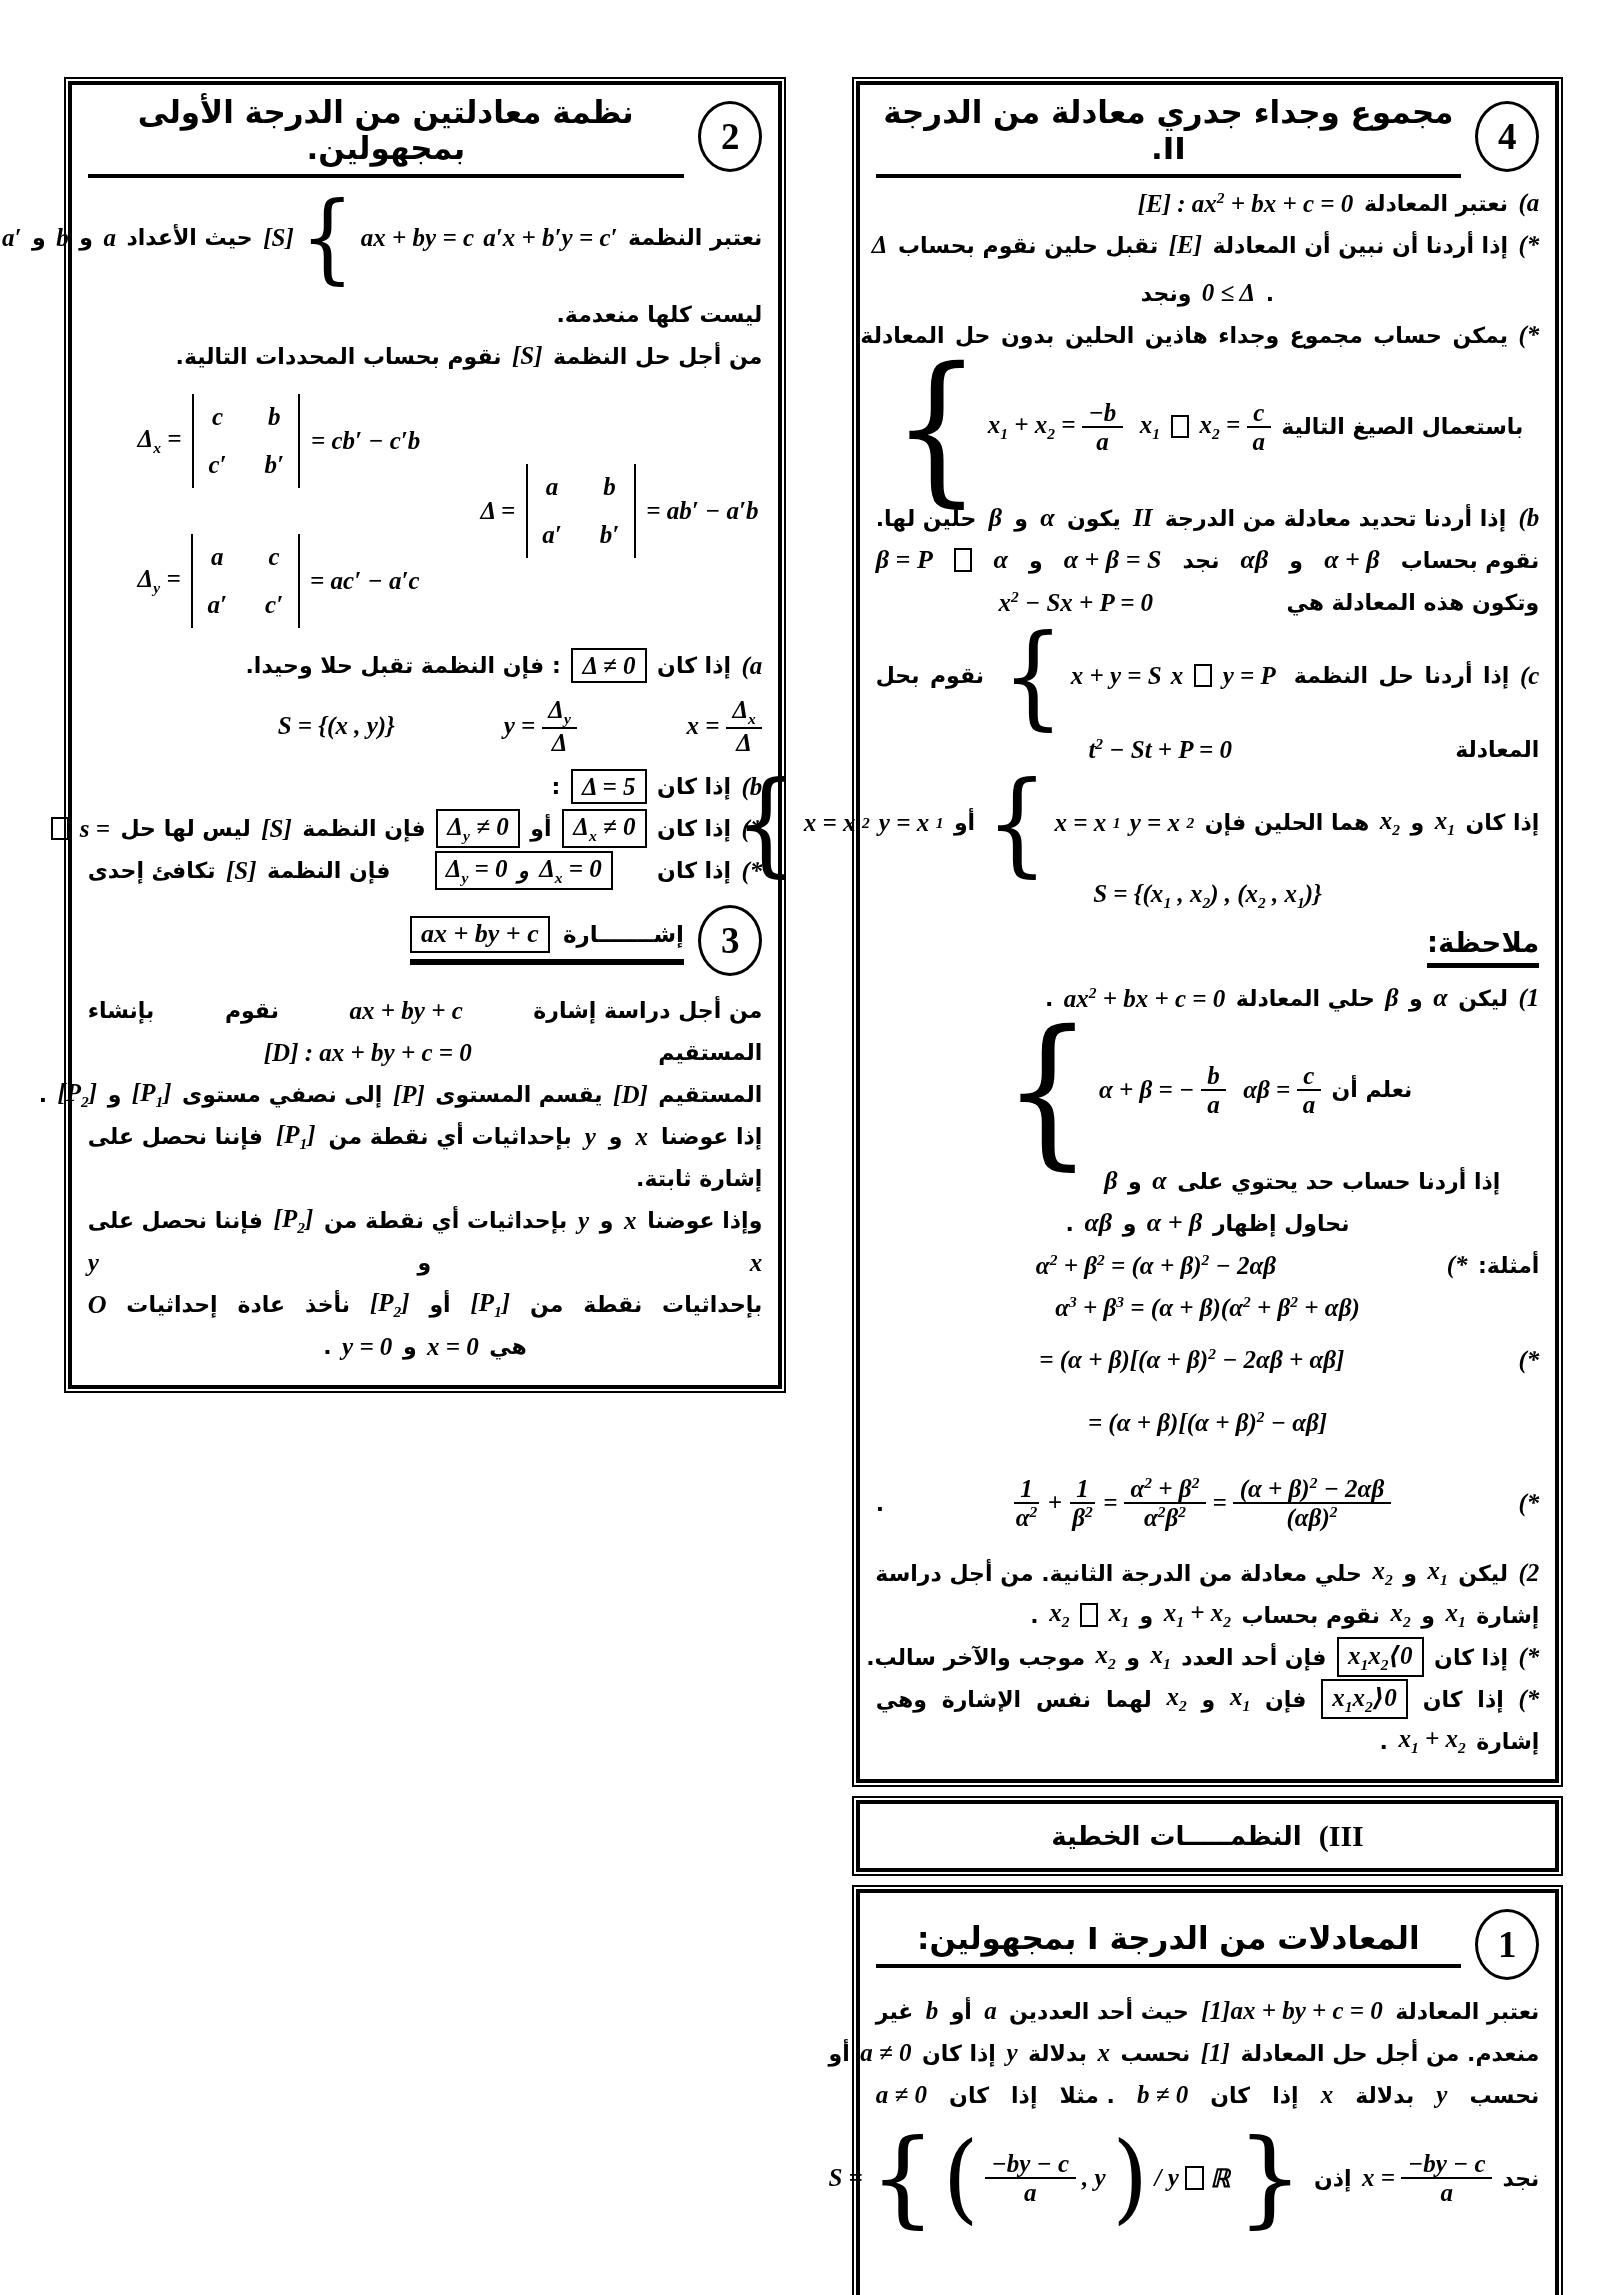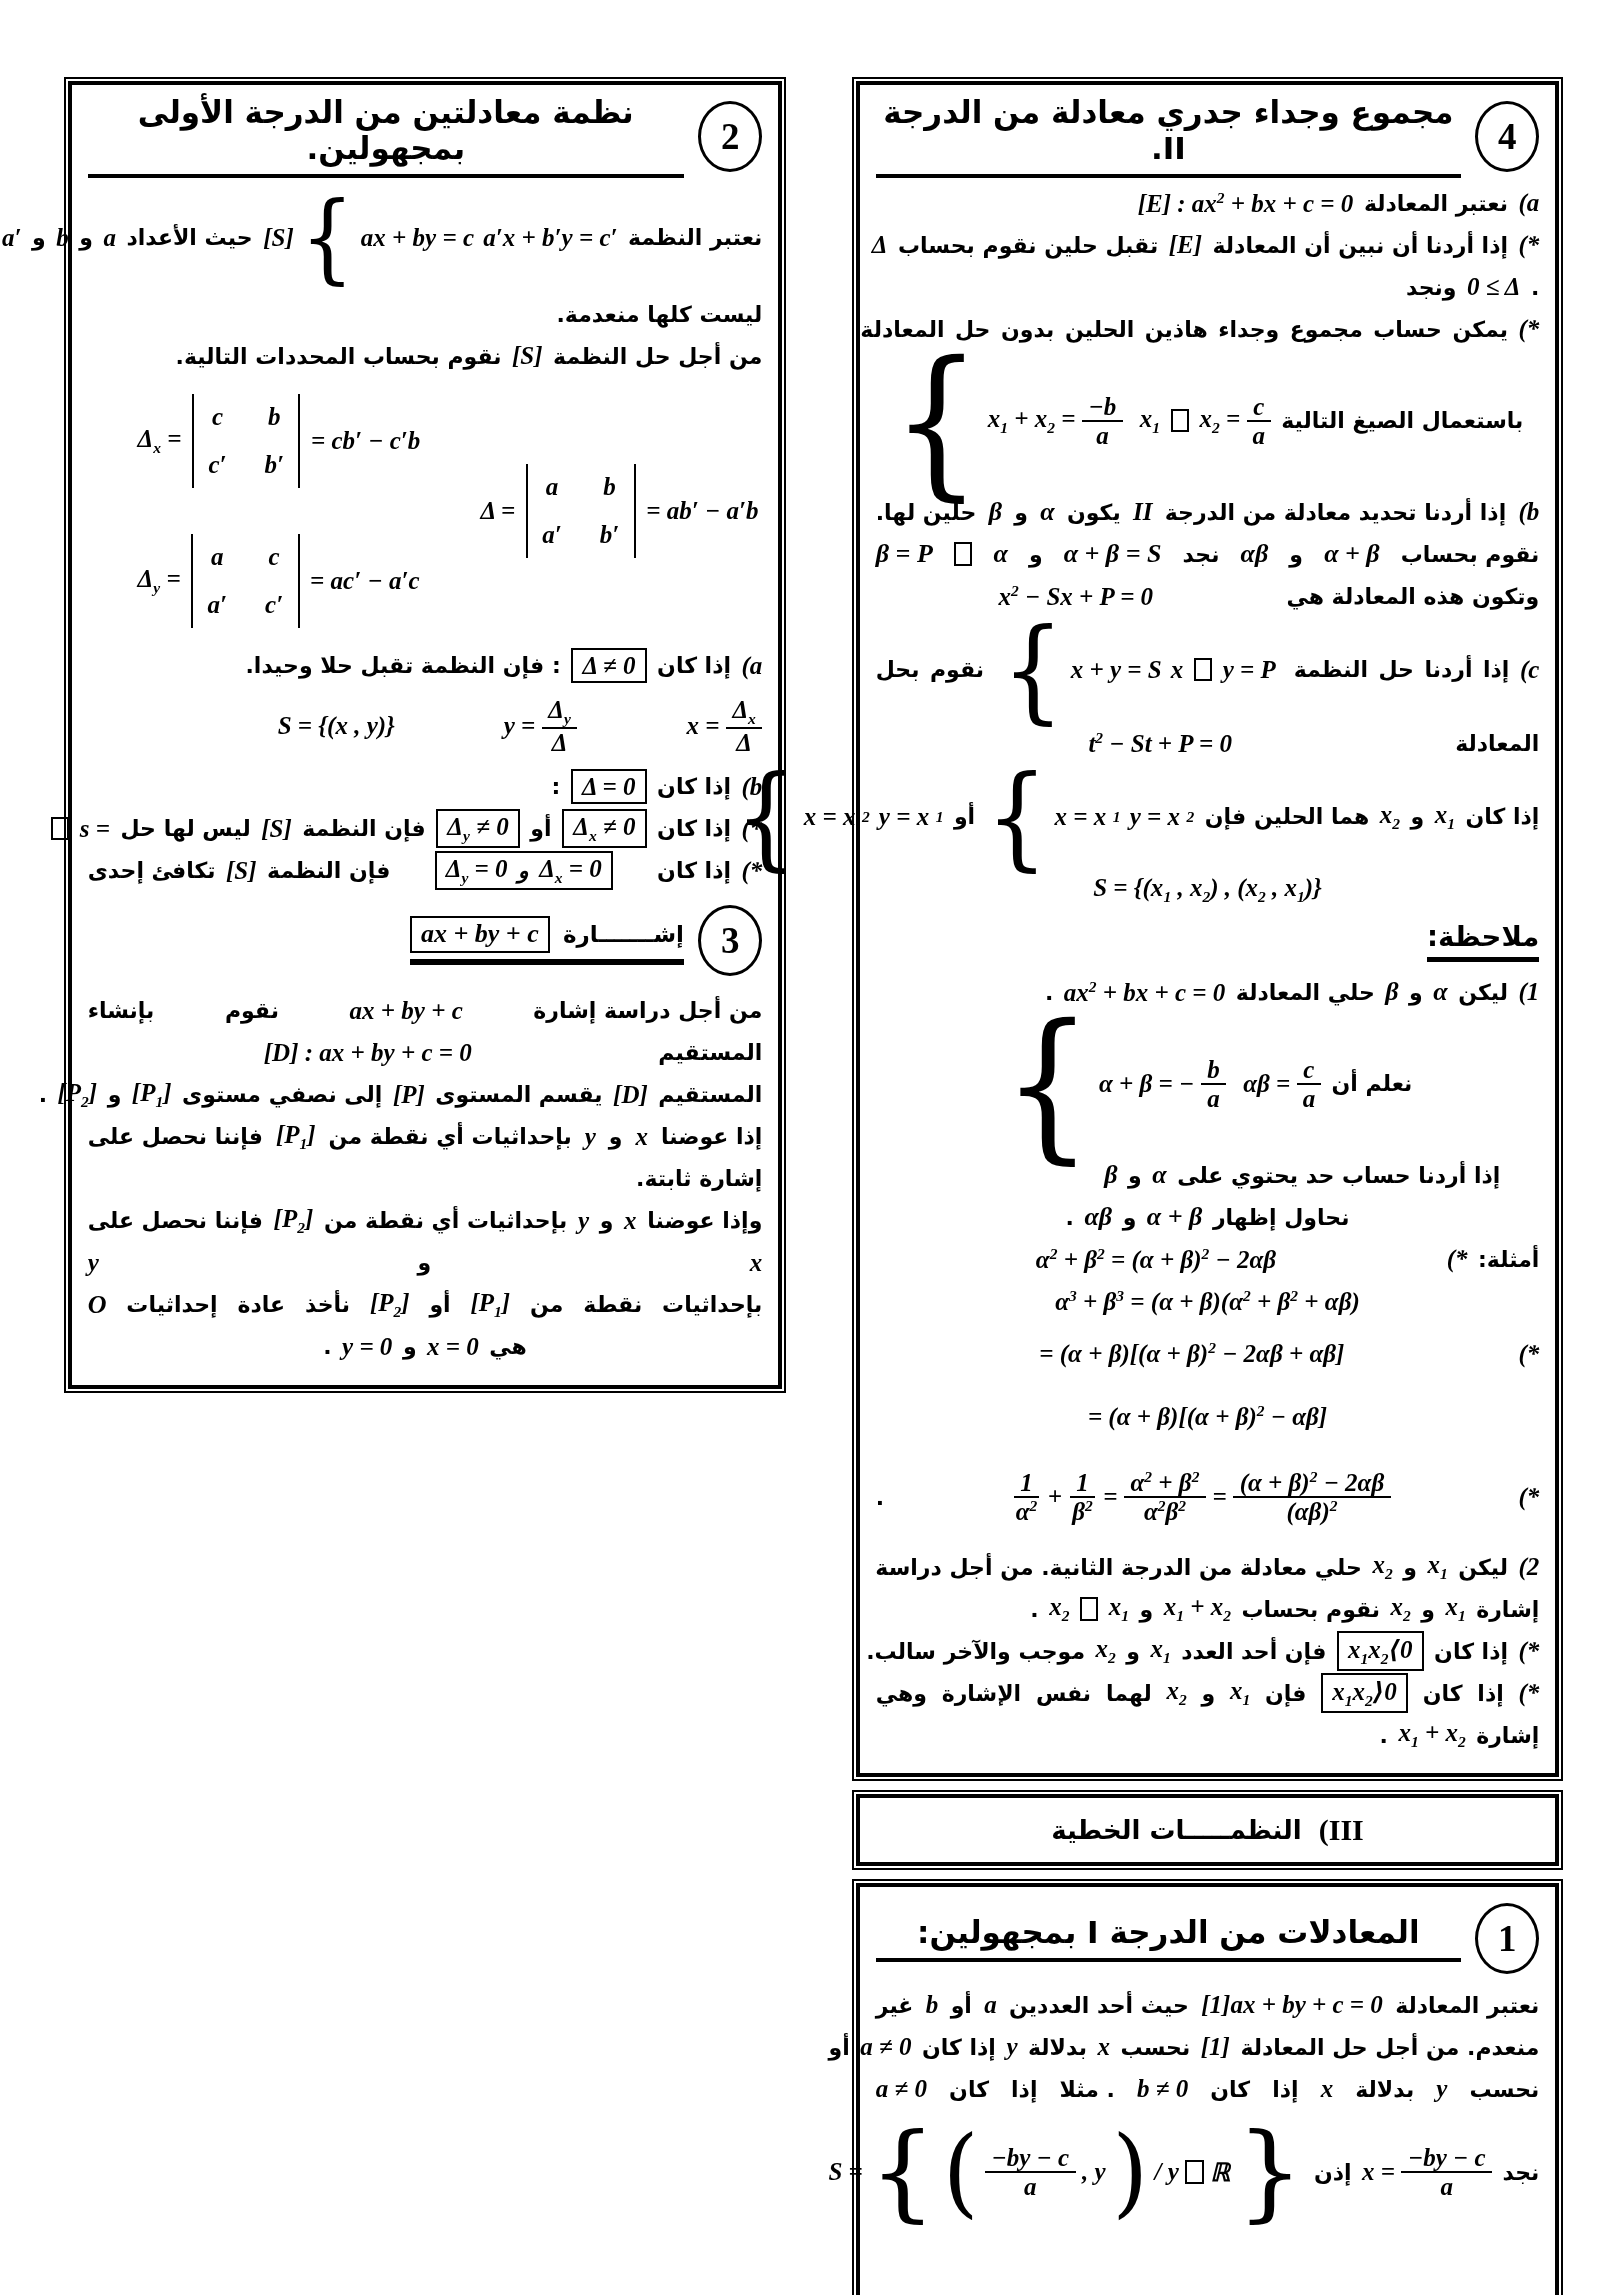--- a/index.html
+++ b/index.html
@@ -10,21 +10,21 @@
         padding:5.2px 15.7px 17px;box-sizing:border-box;}
   .left-col{position:absolute;left:68px;top:81px;width:714px;min-height:1122px;}
   .right-col{position:absolute;left:856px;top:81px;width:703px;display:flex;flex-direction:column;gap:17px;}
   .rbox1{min-height:1613px;}
   .rbox2{padding:3.9px 15.7px;}
   .rbox3{min-height:288px;}
   
   .line{display:flex;direction:rtl;align-items:center;gap:10.5px;min-height:42px;white-space:nowrap;}
   .spread{justify-content:space-between;}
   .center{justify-content:center;}
-  .lleft{direction:ltr;justify-content:flex-end;}
+  .lleft{direction:ltr;justify-content:center;margin-top:6px;}
   .runs{display:inline-flex;direction:rtl;align-items:center;gap:10.5px;white-space:nowrap;}
   
   .run-ar{font-family:"DejaVu Sans",sans-serif;font-weight:bold;font-size:22px;}
   .run-m,.run-mb,.run-ltr,.mrow,.formula-center,.run-box{
       font-family:"Liberation Serif","DejaVu Serif",serif;font-style:italic;font-weight:bold;
       font-size:25px;direction:ltr;unicode-bidi:isolate;}
   .run-mb{font-size:26px;}
   .run-box{border:2px solid #000;padding:1.3px 9.2px;}
   .sqbox{width:14.4px;height:19.6px;border:2px solid #000;display:inline-block;flex:none;background:#fff;}
   sub,sup{font-size:62%;}
@@ -180,21 +180,21 @@
             <span class="den">Δ</span>
           </span>
       </span>
       <span class="run-m">S = {(x , y)}</span>
     </div>
 
     <div class="line">
       <span class="runs">
           <span class="run-ltr">(b</span>
           <span class="run-ar">إذا كان</span>
-          <span class="run-box">Δ = 0</span>
+          <span class="run-box">Δ = 5</span>
           <span class="run-ar">:</span>
         </span>
     </div>
 
     <div class="line spread">
       <span class="runs" style="width:100%;justify-content:space-between">
           <span class="run-ltr">(*</span>
           <span class="run-ar">إذا كان</span>
           <span class="run-box">Δ<sub>x</sub> ≠ 0</span>
           <span class="run-ar">أو</span>

